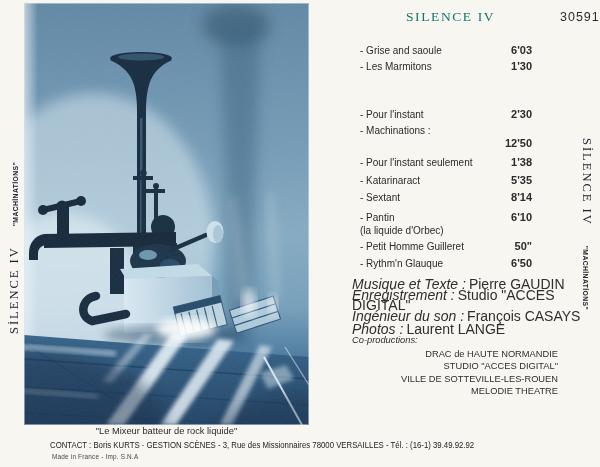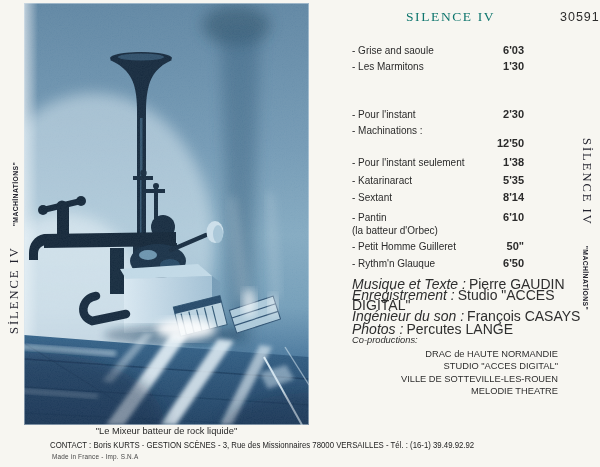--- a/index.html
+++ b/index.html
@@ -17,21 +17,21 @@
   .spine{white-space:nowrap;}
   .spine-left{left:4px;top:334px;transform:rotate(-90deg);transform-origin:0 0;}
   .spine-right{left:597px;top:138px;transform:rotate(90deg);transform-origin:0 0;}
   .spine-title{font-family:"Liberation Serif",serif;font-size:12.5px;letter-spacing:2px;color:#23232e;}
   .spine-sub{font-weight:bold;font-size:6.8px;letter-spacing:.4px;margin-left:20px;color:#23232e;}
   
   .title{left:406px;top:9px;font-family:"Liberation Serif",serif;font-size:13.5px;letter-spacing:1.6px;color:#0f766e;}
   .catalog{left:524px;top:10px;font-size:12.5px;letter-spacing:1px;color:#2c2c2c;margin-left:36px;}
   
   .tracklist{left:352px;top:0;width:172px;height:280px;}
-  .trow{position:absolute;left:0;width:172px;}
+  .trow{position:absolute;left:8px;width:172px;}
   .tname,.tname2{font-size:10px;line-height:13px;color:#2b2b2b;}
   .ttime{position:absolute;right:0;top:0;font-size:11px;color:#2b2b2b;font-weight:bold;}
   .r1{top:44px}.r2{top:60px}.r3{top:76px}.r4{top:92px}.r5{top:108px}
   .r6{top:124px}.r6 .ttime{top:13px}
   .r7{top:156px}.r8{top:174px}.r9{top:191px}
   .r10{top:211px}.r11{top:240px}.r12{top:257px}
   
   .credits{left:352px;top:279px;font-size:14px;line-height:10.6px;color:#2e2e2e;}
   .credit-line .lbl{font-style:italic;margin-right:3px;}
   .credit-line.gap{margin-top:3px;}
@@ -207,38 +207,38 @@
     <div class="trow r8">
         <div class="tname">- Katarinaract</div>
         <span class="ttime">5'35</span>
       </div>
     <div class="trow r9">
         <div class="tname">- Sextant</div>
         <span class="ttime">8'14</span>
       </div>
     <div class="trow r10">
         <div class="tname">- Pantin</div>
-        <div class="tname2">(la batteur d'Orbec)</div>
+        <div class="tname2">(la liquide d'Orbec)</div>
         <span class="ttime">6'10</span>
       </div>
     <div class="trow r11">
         <div class="tname">- Petit Homme Guilleret</div>
         <span class="ttime">50"</span>
       </div>
     <div class="trow r12">
         <div class="tname">- Rythm'n Glauque</div>
         <span class="ttime">6'50</span>
       </div>
   </div>
 
   <div class="abs credits">
     <div class="credit-line"><span class="lbl">Musique et Texte :</span><span class="val">Pierre GAUDIN</span></div>
     <div class="credit-line"><span class="lbl">Enregistrement :</span><span class="val">Studio "ACCES DIGITAL"</span></div>
     <div class="credit-line"><span class="lbl">Ingénieur du son :</span><span class="val">François CASAYS</span></div>
-    <div class="credit-line gap"><span class="lbl">Photos :</span><span class="val">Percutes LANGE</span></div>
+    <div class="credit-line gap"><span class="lbl">Photos :</span><span class="val">Laurent LANGE</span></div>
   </div>
 
   <div class="abs copro-h">Co-productions:</div>
   <div class="abs copro-list">
     <div>DRAC de HAUTE NORMANDIE</div>
     <div>STUDIO "ACCES DIGITAL"</div>
     <div>VILLE DE SOTTEVILLE-LES-ROUEN</div>
     <div>MELODIE THEATRE</div>
   </div>
 

